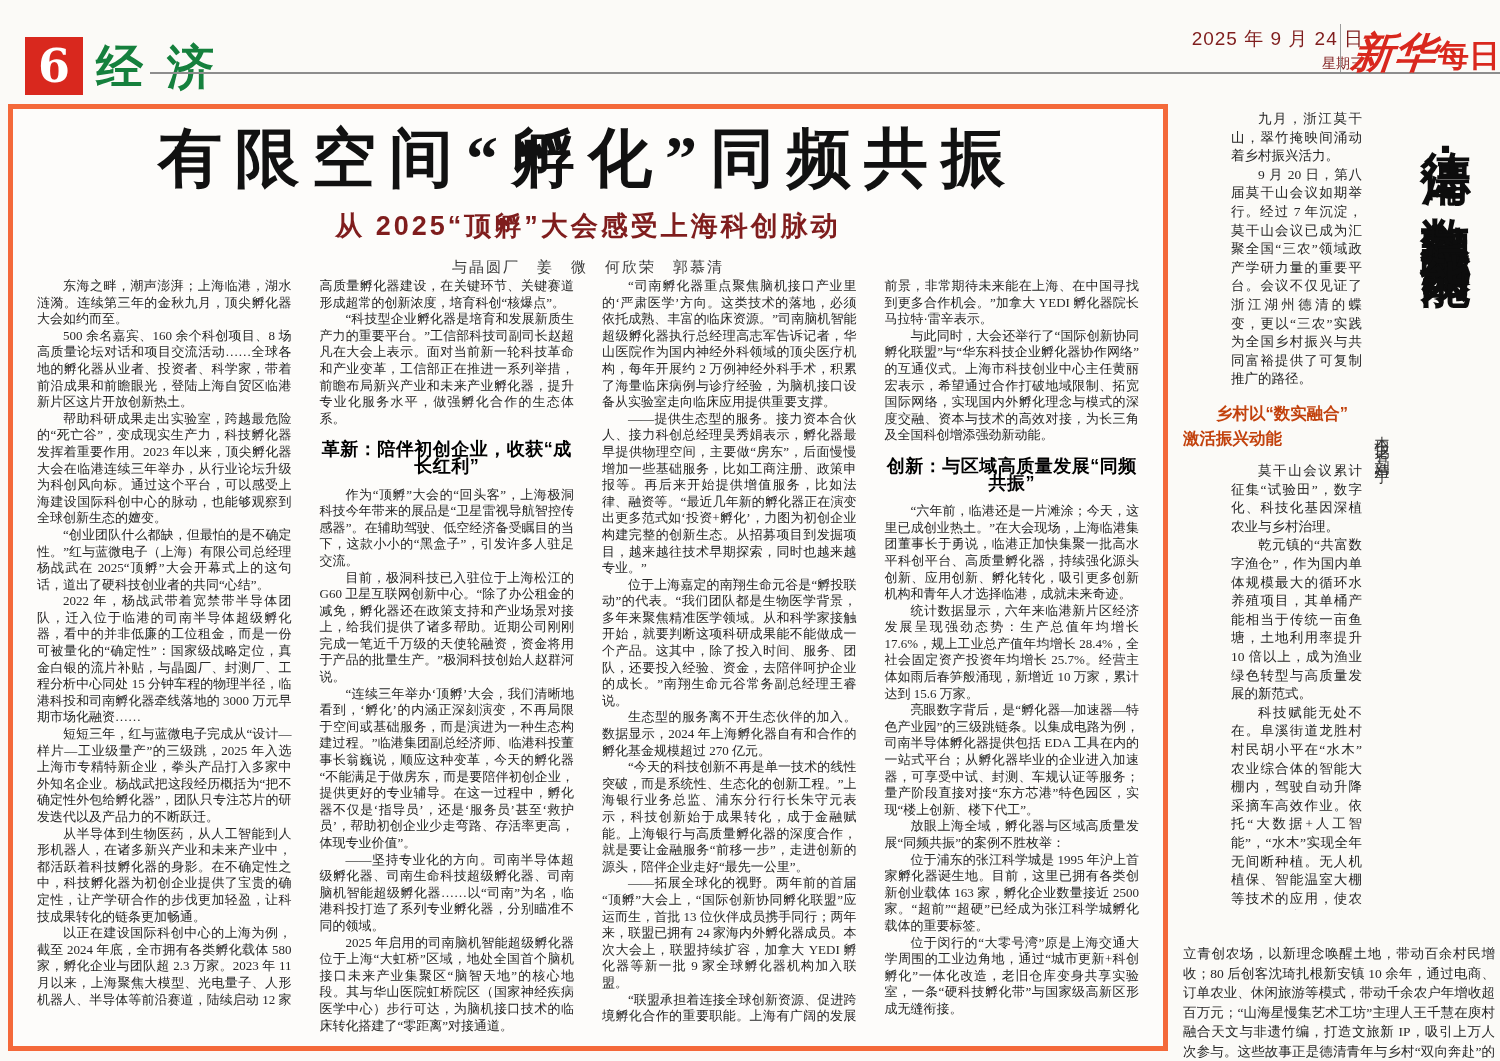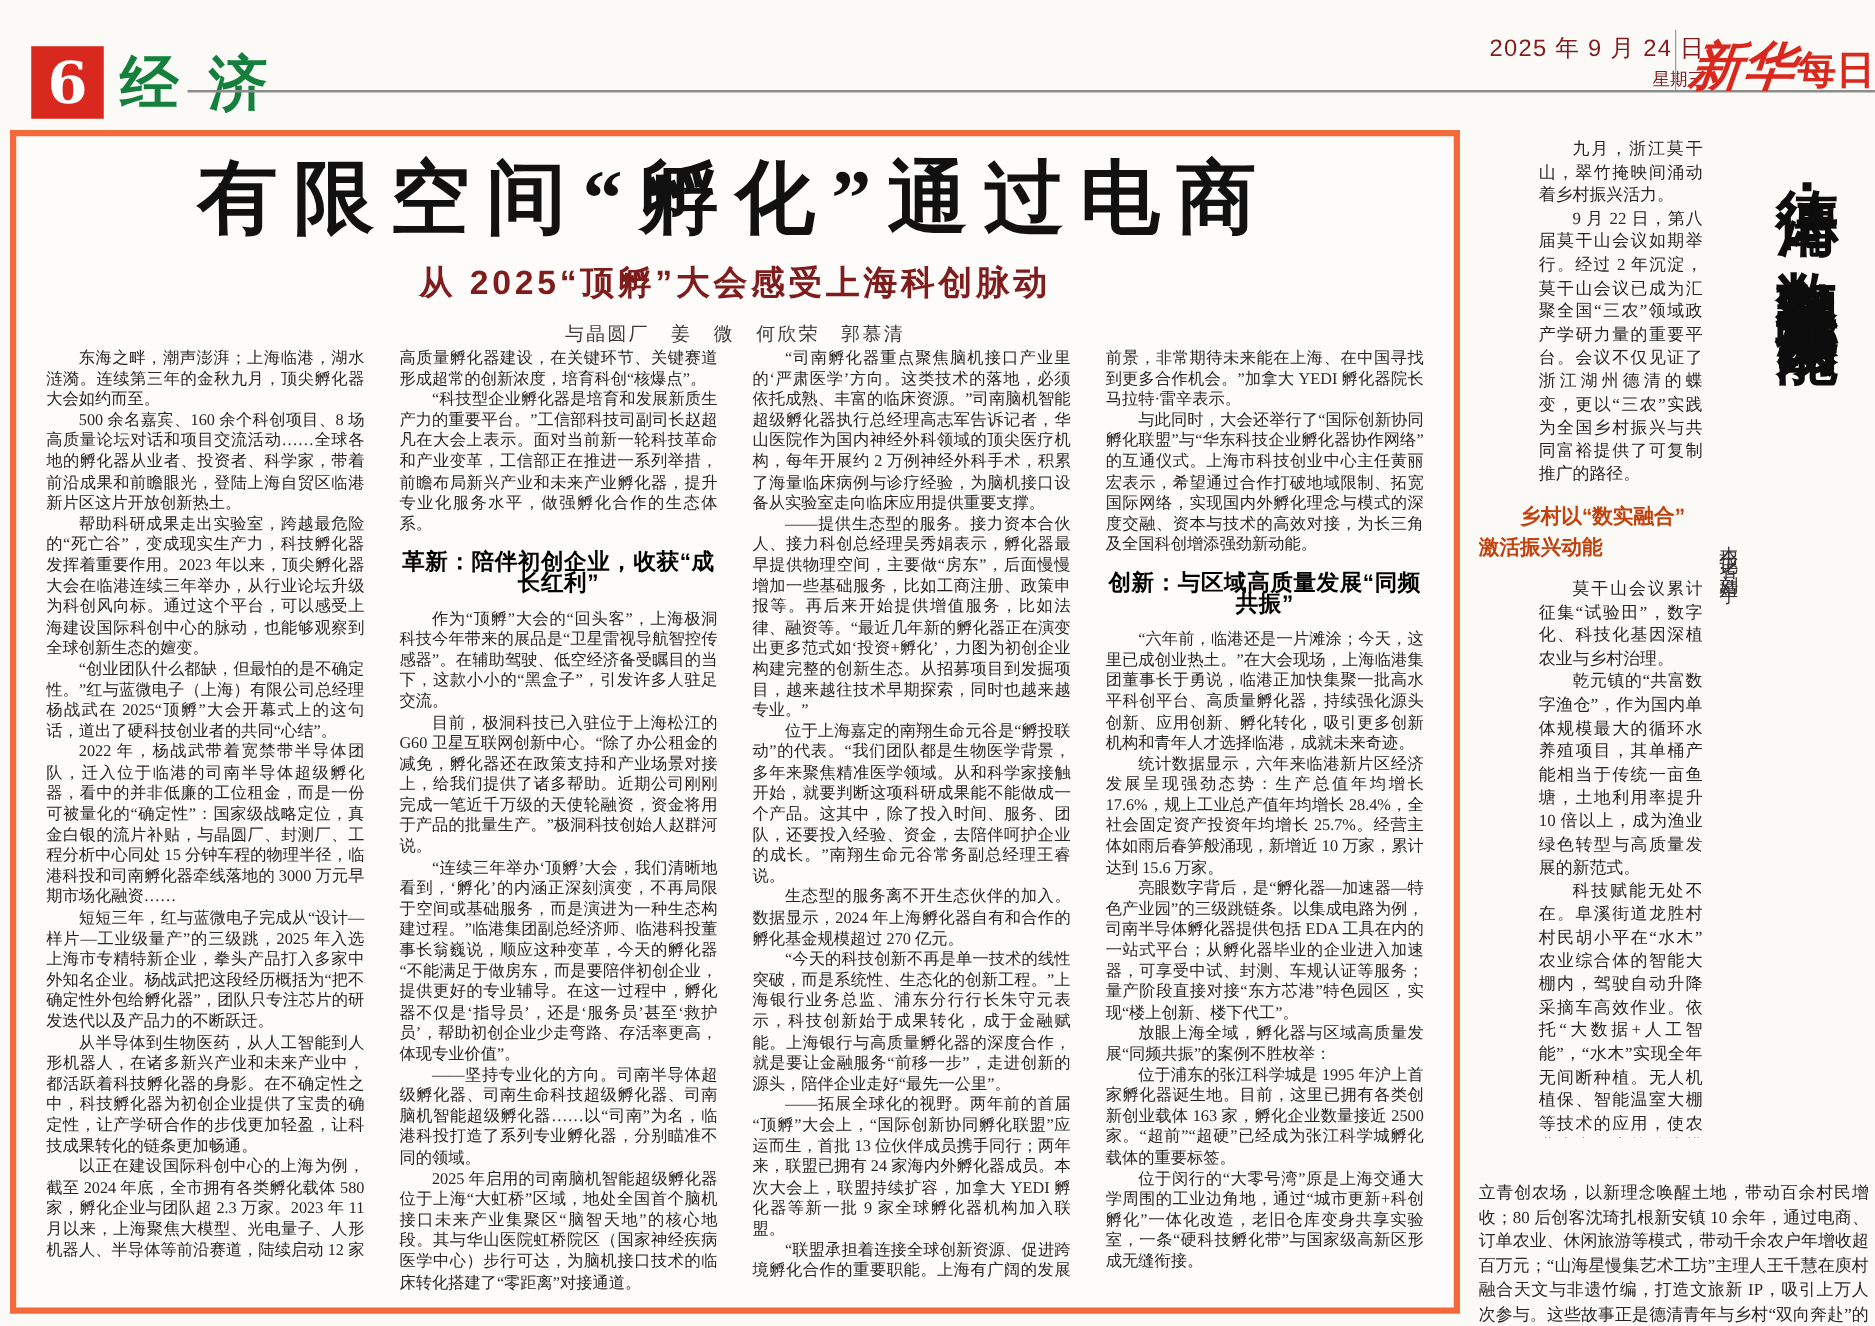--- a/index.html
+++ b/index.html
@@ -123,21 +123,21 @@
     <div class="date-line">2025 年 9 月 24 日</div>
     <div class="weekday-line">星期三</div>
   </div>
   <div class="abs header-vdiv"></div>
   <div class="abs masthead">
     <span class="script">新华</span>
     <span class="rest">每日电讯</span>
   </div>
 
   <section class="abs main-box">
-    <h1 class="main-headline">有限空间“孵化”通过电商</h1>
+    <h1 class="main-headline">有限空间“孵化”同频共振</h1>
     <h2 class="main-subheadline">从 2025“顶孵”大会感受上海科创脉动</h2>
     <div class="main-byline">与晶圆厂　姜　微　何欣荣　郭慕清</div>
     <div class="cols">
         <p class="p">东海之畔，潮声澎湃；上海临港，湖水涟漪。连续第三年的金秋九月，顶尖孵化器大会如约而至。</p>
         <p class="p">500 余名嘉宾、160 余个科创项目、8 场高质量论坛对话和项目交流活动……全球各地的孵化器从业者、投资者、科学家，带着前沿成果和前瞻眼光，登陆上海自贸区临港新片区这片开放创新热土。</p>
         <p class="p">帮助科研成果走出实验室，跨越最危险的“死亡谷”，变成现实生产力，科技孵化器发挥着重要作用。2023 年以来，顶尖孵化器大会在临港连续三年举办，从行业论坛升级为科创风向标。通过这个平台，可以感受上海建设国际科创中心的脉动，也能够观察到全球创新生态的嬗变。</p>
         <p class="p">“创业团队什么都缺，但最怕的是不确定性。”红与蓝微电子（上海）有限公司总经理杨战武在 2025“顶孵”大会开幕式上的这句话，道出了硬科技创业者的共同“心结”。</p>
         <p class="p">2022 年，杨战武带着宽禁带半导体团队，迁入位于临港的司南半导体超级孵化器，看中的并非低廉的工位租金，而是一份可被量化的“确定性”：国家级战略定位，真金白银的流片补贴，与晶圆厂、封测厂、工程分析中心同处 15 分钟车程的物理半径，临港科投和司南孵化器牵线落地的 3000 万元早期市场化融资……</p>
         <p class="p">短短三年，红与蓝微电子完成从“设计—样片—工业级量产”的三级跳，2025 年入选上海市专精特新企业，拳头产品打入多家中外知名企业。杨战武把这段经历概括为“把不确定性外包给孵化器”，团队只专注芯片的研发迭代以及产品力的不断跃迁。</p>
         <p class="p">从半导体到生物医药，从人工智能到人形机器人，在诸多新兴产业和未来产业中，都活跃着科技孵化器的身影。在不确定性之中，科技孵化器为初创企业提供了宝贵的确定性，让产学研合作的步伐更加轻盈，让科技成果转化的链条更加畅通。</p>
@@ -163,21 +163,21 @@
         <p class="p">亮眼数字背后，是“孵化器—加速器—特色产业园”的三级跳链条。以集成电路为例，司南半导体孵化器提供包括 EDA 工具在内的一站式平台；从孵化器毕业的企业进入加速器，可享受中试、封测、车规认证等服务；量产阶段直接对接“东方芯港”特色园区，实现“楼上创新、楼下代工”。</p>
         <p class="p">放眼上海全域，孵化器与区域高质量发展“同频共振”的案例不胜枚举：</p>
         <p class="p">位于浦东的张江科学城是 1995 年沪上首家孵化器诞生地。目前，这里已拥有各类创新创业载体 163 家，孵化企业数量接近 2500 家。“超前”“超硬”已经成为张江科学城孵化载体的重要标签。</p>
         <p class="p">位于闵行的“大零号湾”原是上海交通大学周围的工业边角地，通过“城市更新+科创孵化”一体化改造，老旧仓库变身共享实验室，一条“硬科技孵化带”与国家级高新区形成无缝衔接。</p>
       </div>
   </section>
 
   <aside>
     <div class="abs side-col">
         <p class="p">九月，浙江莫干山，翠竹掩映间涌动着乡村振兴活力。</p>
-        <p class="p">9 月 22 日，第八届莫干山会议如期举行。经过 2 年沉淀，莫干山会议已成为汇聚全国“三农”领域政产学研力量的重要平台。会议不仅见证了浙江湖州德清的蝶变，更以“三农”实践为全国乡村振兴与共同富裕提供了可复制推广的路径。</p>
+        <p class="p">9 月 20 日，第八届莫干山会议如期举行。经过 7 年沉淀，莫干山会议已成为汇聚全国“三农”领域政产学研力量的重要平台。会议不仅见证了浙江湖州德清的蝶变，更以“三农”实践为全国乡村振兴与共同富裕提供了可复制推广的路径。</p>
         <h3 class="hs">乡村以“数实融合”激活振兴动能</h3>
         <p class="p">莫干山会议累计征集“试验田”，数字化、科技化基因深植农业与乡村治理。</p>
         <p class="p">乾元镇的“共富数字渔仓”，作为国内单体规模最大的循环水养殖项目，其单桶产能相当于传统一亩鱼塘，土地利用率提升 10 倍以上，成为渔业绿色转型与高质量发展的新范式。</p>
         <p class="p">科技赋能无处不在。阜溪街道龙胜村村民胡小平在“水木”农业综合体的智能大棚内，驾驶自动升降采摘车高效作业。依托“大数据+人工智能”，“水木”实现全年无间断种植。无人机植保、智能温室大棚等技术的应用，使农业生产效率较传统模式跃升 30 倍。</p>
         <p class="p">德清以“一图感知数字乡村”治理平台为核心，推动乡村治理从“靠经验”向“靠数据”转变，相关实践入选全国乡村振兴典型案例。</p>
         <p class="p">7 年来，莫干山会议累计征集“三农”领域论文 2100 多篇，兼具理论意义和实践意义。</p>
       </div>
     <div class="abs side-byline">本报记者 刘婧宇</div>
     <div class="abs side-vertical-headline">德清：『数实融合』激活振兴动能</div>
     <div class="abs side-wide">

